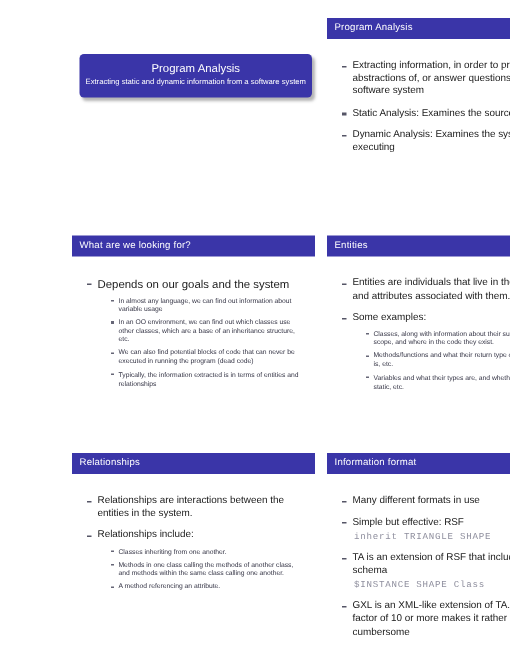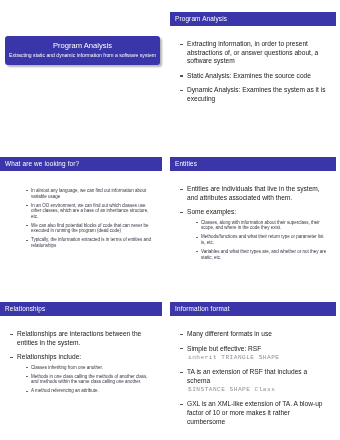--- a/index.html
+++ b/index.html
@@ -13,20 +13,21 @@
     font-family: "Liberation Sans", sans-serif;
     overflow: hidden;
   }
   .sheet {
     position: relative;
     width: 268px;
     height: 440px;
     display: grid;
     grid-template-columns: 168px 172px;
     grid-template-rows: 145px 145px 150px;
+    margin-left: 48px;
   }
   .slide {
     position: relative;
     overflow: hidden;
     background: #ffffff;
   }
   .slide-inner {
     position: absolute;
     left: 0;
     right: 6px;
@@ -162,20 +163,21 @@
       </div>
     </div>
   </div>
 
   <div class="slide col-left">
     <div class="slide-inner">
       <div class="hdr">What are we looking for?</div>
       <div class="body">
         <ul class="lvl1 big">
           <li>
+            <span class="txt">Depends on our goals and the system</span>
             <ul class="lvl2">
               <li>In almost any language, we can find out information about variable usage</li>
               <li>In an OO environment, we can find out which classes use other classes, which are a base of an inheritance structure, etc.</li>
               <li>We can also find potential blocks of code that can never be executed in running the program (dead code)</li>
               <li>Typically, the information extracted is in terms of entities and relationships</li>
             </ul>
           </li>
         </ul>
       </div>
     </div>

